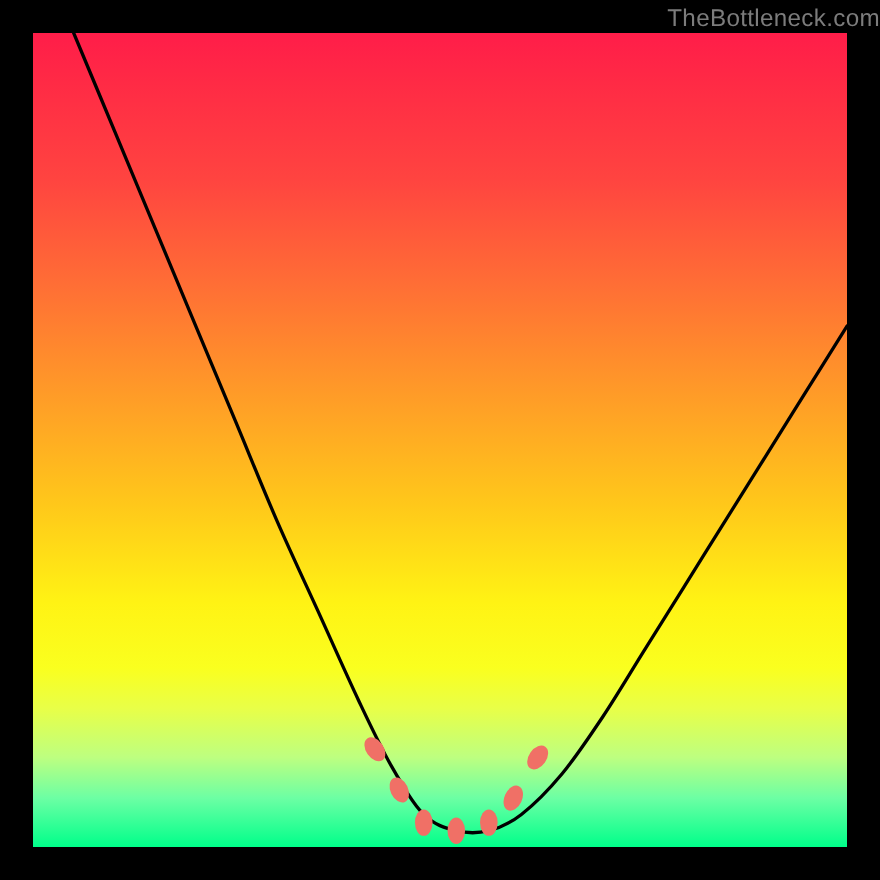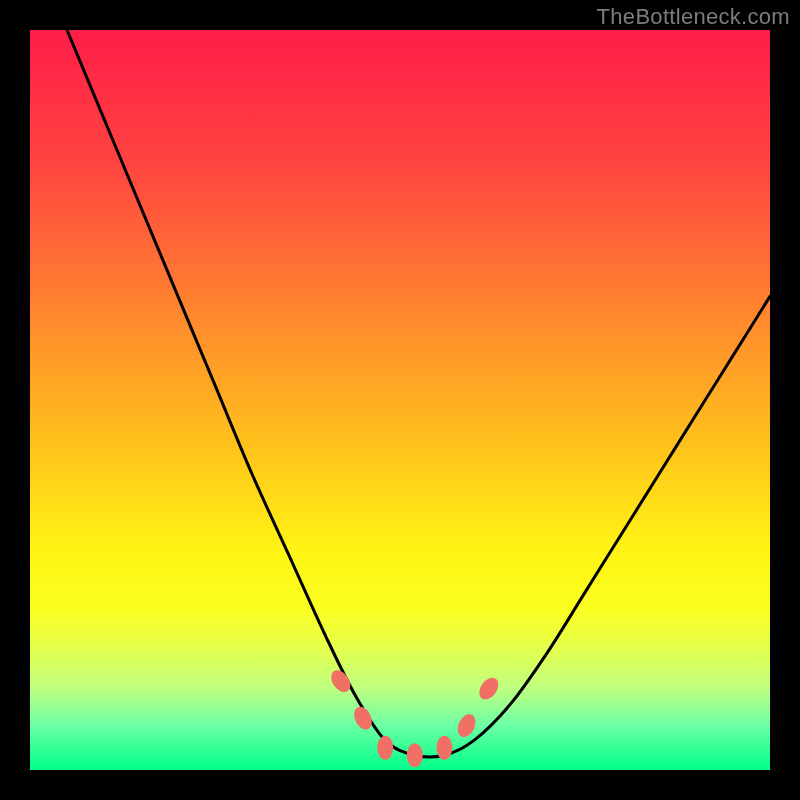--- a/index.html
+++ b/index.html
@@ -34,21 +34,21 @@
       #faff1f 78%,
       #e8ff48 83%,
       #bdff80 89%,
       #6cffa4 94%,
       #00ff8a 100%
     );
   }
   .watermark {
     position: absolute;
     top: 4px;
-    right: 10px;
+    right: 0;
     color: #7c7c7c;
     font-size: 22px;
     font-weight: 500;
     letter-spacing: 0.3px;
   }
   svg.curve {
     position: absolute;
     left: 0;
     top: 0;
     width: 740px;

